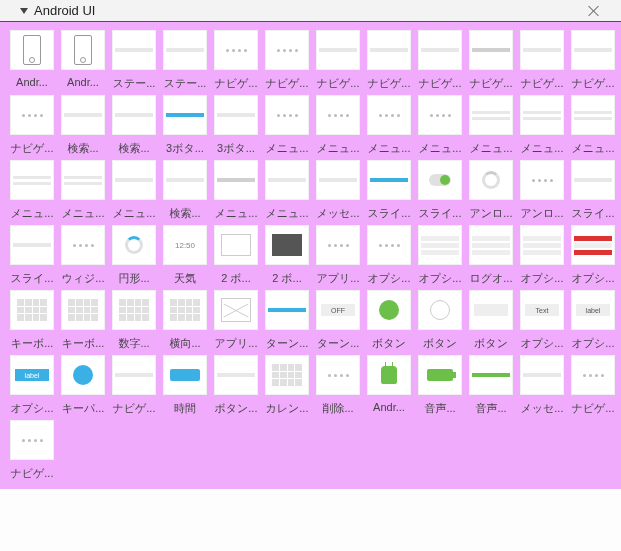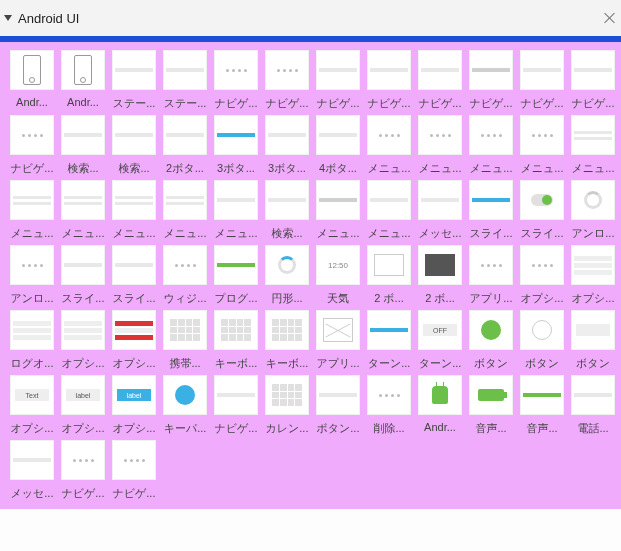--- a/index.html
+++ b/index.html
@@ -6,26 +6,26 @@
   body {
     font-family: "Segoe UI", Arial, sans-serif;
     font-size: 12px;
     background: #fdfdfd;
     width: 621px;
     height: 551px;
     overflow: hidden;
     color: #333;
   }
   .panel-header {
-    height: 42px;
+    height: 22px;
     background: #f3f3f3;
-    border-bottom: 6px solid #1d4ed8;
+    border-bottom: 1px solid #1d4ed8;
     display: flex;
     align-items: center;
-    padding: 0 4px;
+    padding: 0 20px;
     user-select: none;
   }
   .panel-header .tri {
     display: inline-block;
     width: 0; height: 0;
     border-left: 4px solid transparent;
     border-right: 4px solid transparent;
     border-top: 6px solid #444;
     margin-right: 6px;
   }
@@ -230,44 +230,32 @@
       <div class="label">検索...</div>
     </div>
     <div class="cell">
       <div class="thumb">
         <div class="ph-bar"></div>
       </div>
       <div class="label">検索...</div>
     </div>
     <div class="cell">
       <div class="thumb">
-        <div class="ph-bar"></div>
-      </div>
-      <div class="label">2ボタ...</div>
-    </div>
-    <div class="cell">
-      <div class="thumb">
         <div class="ph-bar b"></div>
       </div>
       <div class="label">3ボタ...</div>
     </div>
     <div class="cell">
       <div class="thumb">
         <div class="ph-bar"></div>
       </div>
       <div class="label">3ボタ...</div>
     </div>
     <div class="cell">
       <div class="thumb">
-        <div class="ph-bar"></div>
-      </div>
-      <div class="label">4ボタ...</div>
-    </div>
-    <div class="cell">
-      <div class="thumb">
         <div class="ph-dots">
           <span></span>
           <span></span>
           <span></span>
           <span></span>
         </div>
       </div>
       <div class="label">メニュ...</div>
     </div>
     <div class="cell">
@@ -422,26 +410,20 @@
     <div class="cell">
       <div class="thumb">
         <div class="ph-dots">
           <span></span>
           <span></span>
           <span></span>
           <span></span>
         </div>
       </div>
       <div class="label">ウィジ...</div>
-    </div>
-    <div class="cell">
-      <div class="thumb">
-        <div class="ph-bar g"></div>
-      </div>
-      <div class="label">プログ...</div>
     </div>
     <div class="cell">
       <div class="thumb">
         <div class="ph-ring"></div>
       </div>
       <div class="label">円形...</div>
     </div>
     <div class="cell">
       <div class="thumb">
         <div class="ph-time">12:50</div>
@@ -532,21 +514,21 @@
           <span></span>
           <span></span>
           <span></span>
           <span></span>
           <span></span>
           <span></span>
           <span></span>
           <span></span>
         </div>
       </div>
-      <div class="label">携帯...</div>
+      <div class="label">キーボ...</div>
     </div>
     <div class="cell">
       <div class="thumb">
         <div class="ph-grid">
           <span></span>
           <span></span>
           <span></span>
           <span></span>
           <span></span>
           <span></span>
@@ -570,21 +552,40 @@
           <span></span>
           <span></span>
           <span></span>
           <span></span>
           <span></span>
           <span></span>
           <span></span>
           <span></span>
         </div>
       </div>
-      <div class="label">キーボ...</div>
+      <div class="label">数字...</div>
+    </div>
+    <div class="cell">
+      <div class="thumb">
+        <div class="ph-grid">
+          <span></span>
+          <span></span>
+          <span></span>
+          <span></span>
+          <span></span>
+          <span></span>
+          <span></span>
+          <span></span>
+          <span></span>
+          <span></span>
+          <span></span>
+          <span></span>
+        </div>
+      </div>
+      <div class="label">横向...</div>
     </div>
     <div class="cell">
       <div class="thumb">
         <div class="ph-x"></div>
       </div>
       <div class="label">アプリ...</div>
     </div>
     <div class="cell">
       <div class="thumb">
         <div class="ph-bar b"></div>
@@ -640,45 +641,51 @@
       <div class="label">キーパ...</div>
     </div>
     <div class="cell">
       <div class="thumb">
         <div class="ph-bar"></div>
       </div>
       <div class="label">ナビゲ...</div>
     </div>
     <div class="cell">
       <div class="thumb">
+        <div class="ph-clk"></div>
+      </div>
+      <div class="label">時間</div>
+    </div>
+    <div class="cell">
+      <div class="thumb">
+        <div class="ph-bar"></div>
+      </div>
+      <div class="label">ボタン...</div>
+    </div>
+    <div class="cell">
+      <div class="thumb">
         <div class="ph-grid">
           <span></span>
           <span></span>
           <span></span>
           <span></span>
           <span></span>
           <span></span>
           <span></span>
           <span></span>
           <span></span>
           <span></span>
           <span></span>
           <span></span>
         </div>
       </div>
       <div class="label">カレン...</div>
     </div>
     <div class="cell">
       <div class="thumb">
-        <div class="ph-bar"></div>
-      </div>
-      <div class="label">ボタン...</div>
-    </div>
-    <div class="cell">
-      <div class="thumb">
         <div class="ph-dots">
           <span></span>
           <span></span>
           <span></span>
           <span></span>
         </div>
       </div>
       <div class="label">削除...</div>
     </div>
     <div class="cell">
@@ -691,26 +698,20 @@
       <div class="thumb">
         <div class="ph-batt"></div>
       </div>
       <div class="label">音声...</div>
     </div>
     <div class="cell">
       <div class="thumb">
         <div class="ph-bar g"></div>
       </div>
       <div class="label">音声...</div>
-    </div>
-    <div class="cell">
-      <div class="thumb">
-        <div class="ph-bar"></div>
-      </div>
-      <div class="label">電話...</div>
     </div>
     <div class="cell">
       <div class="thumb">
         <div class="ph-bar"></div>
       </div>
       <div class="label">メッセ...</div>
     </div>
     <div class="cell">
       <div class="thumb">
         <div class="ph-dots">

